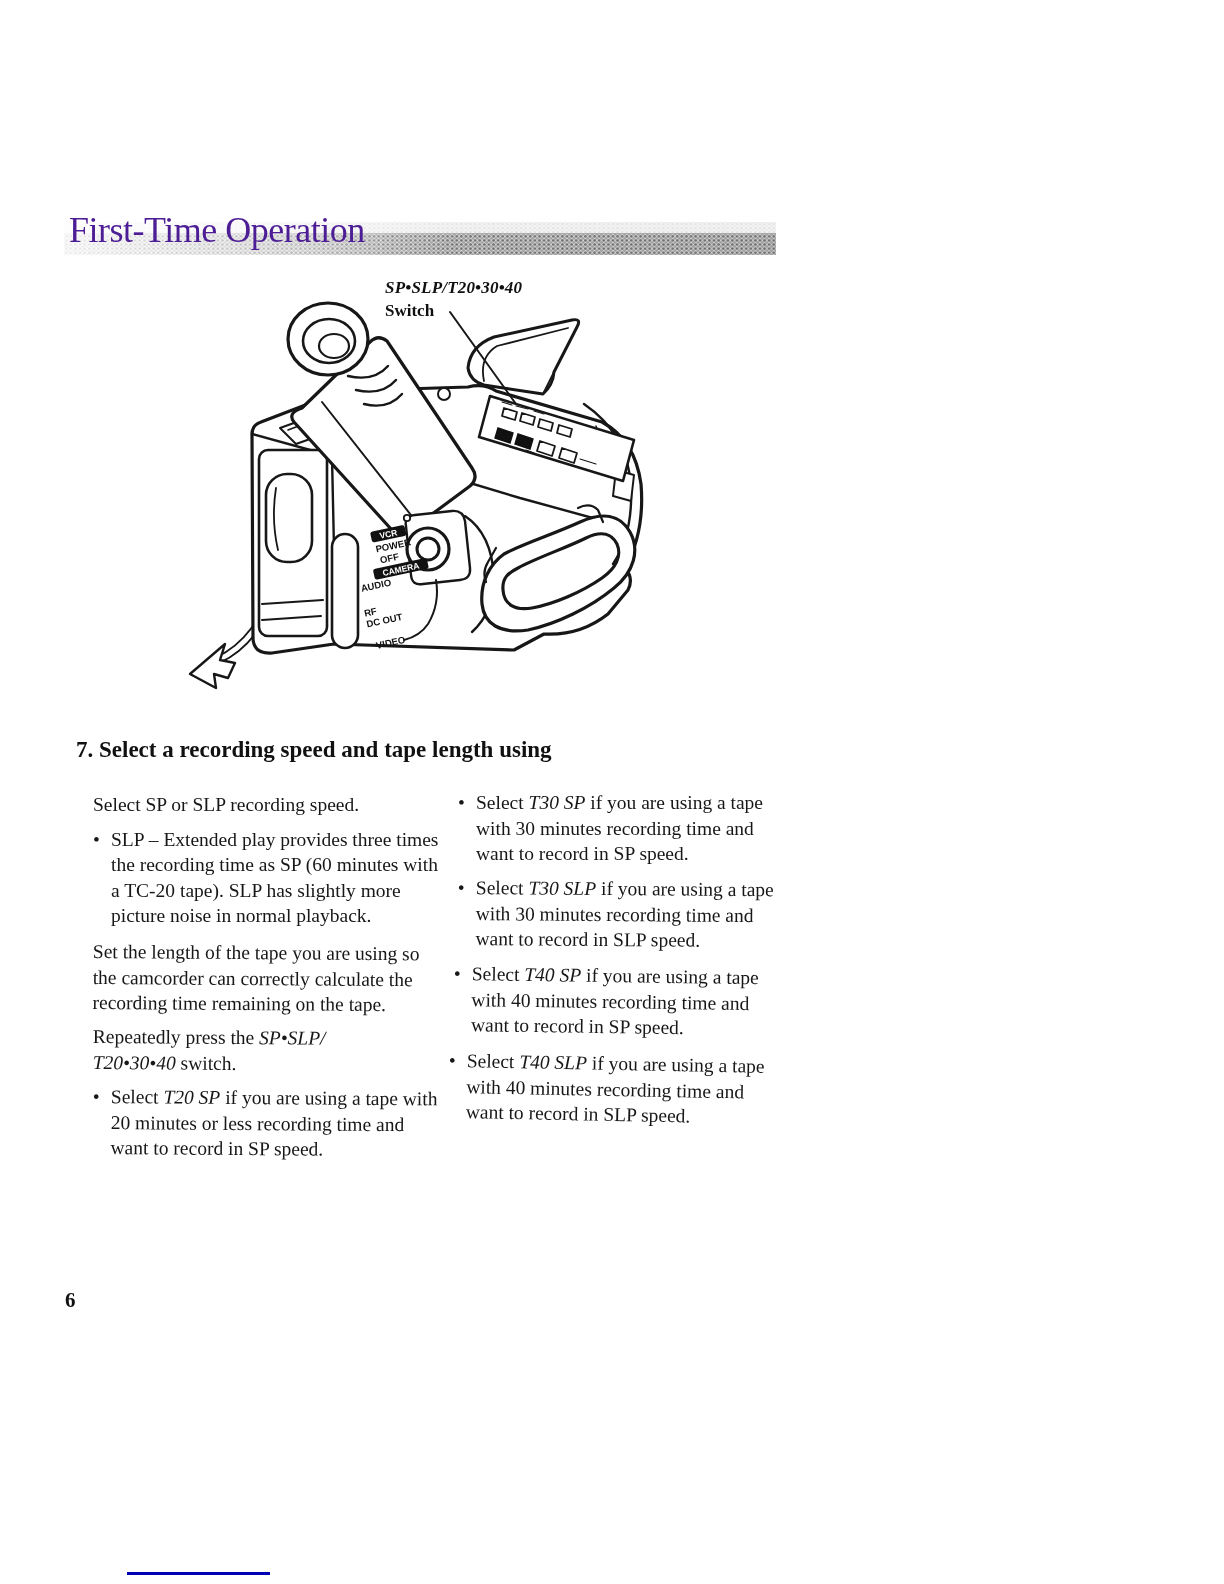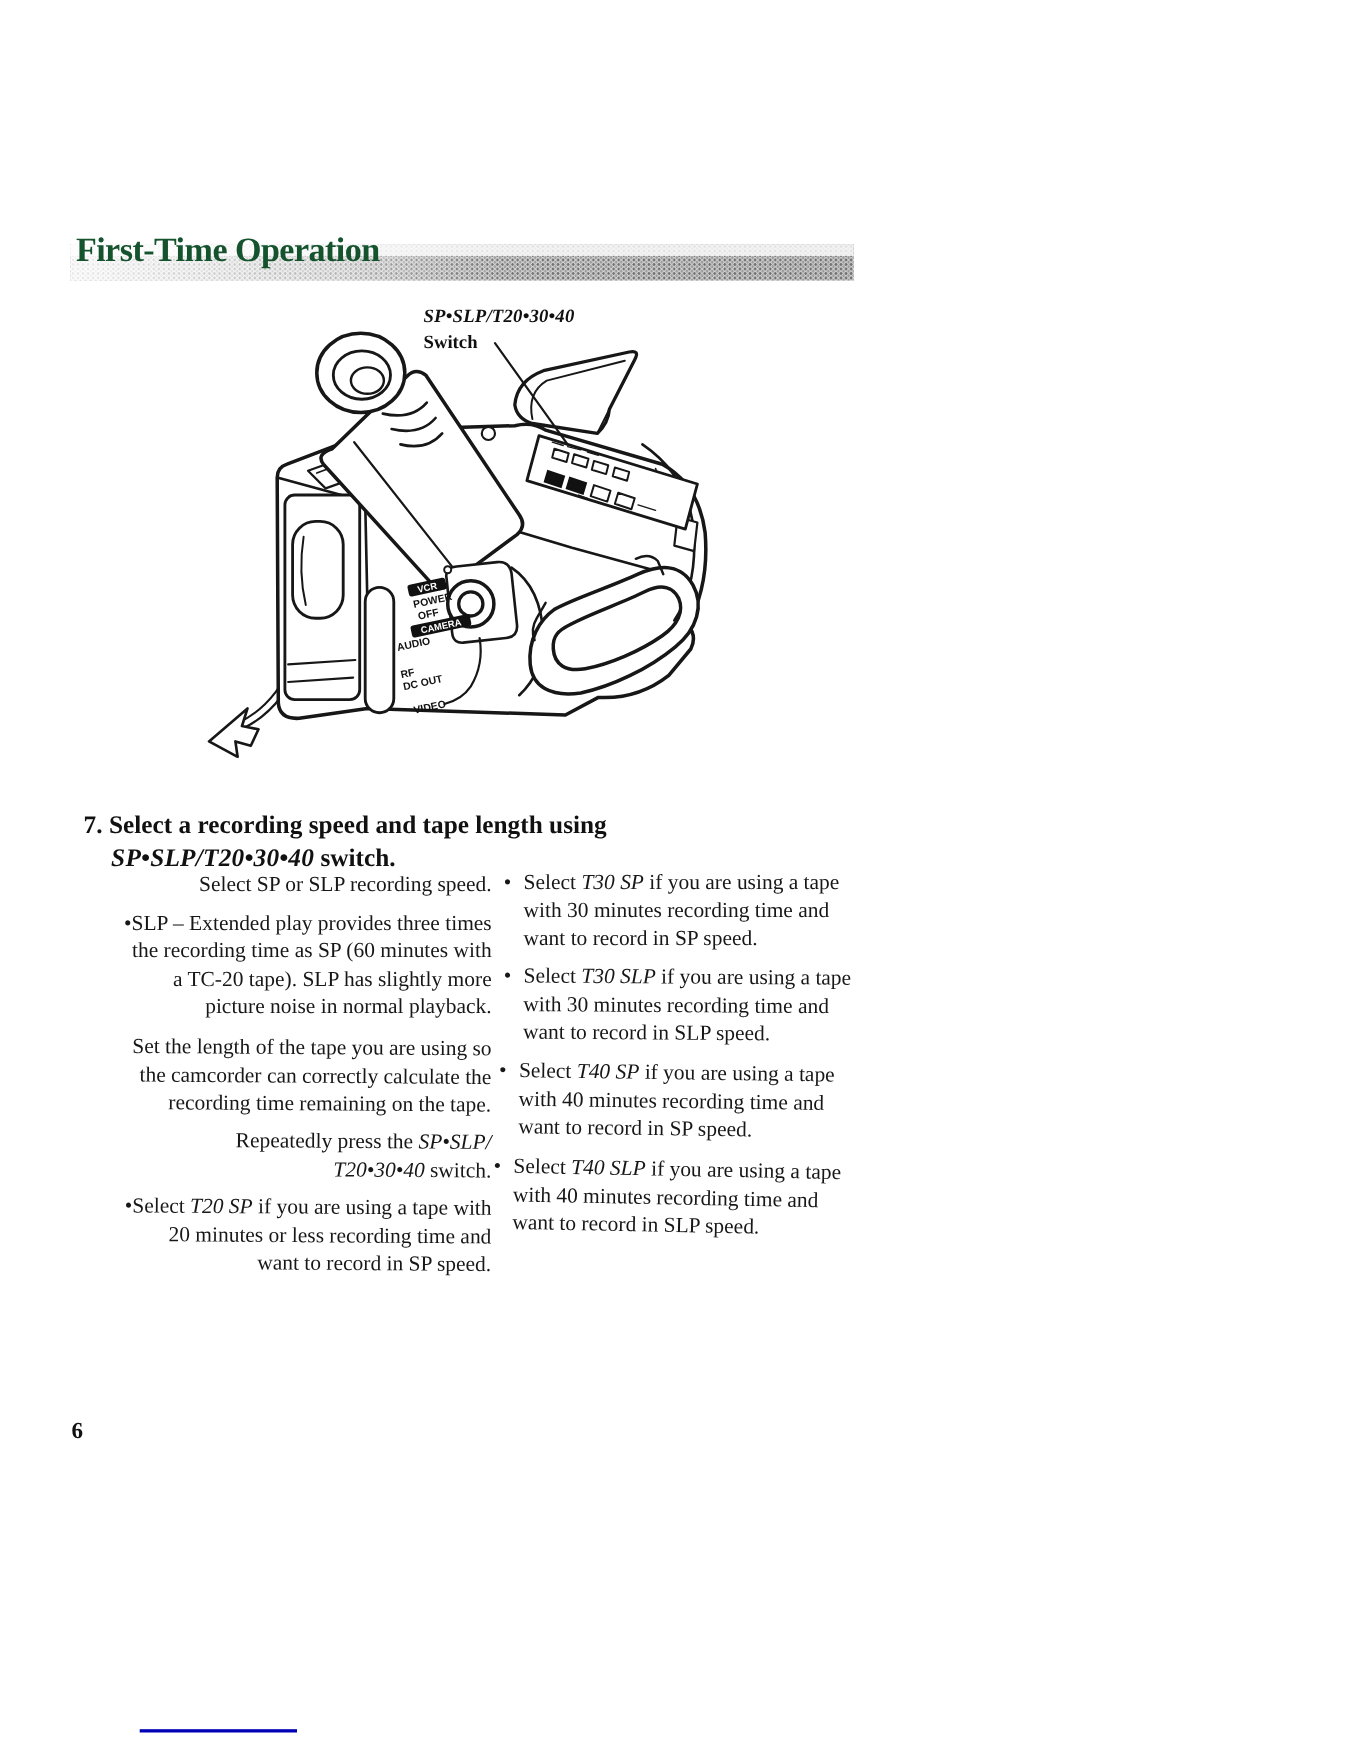--- a/index.html
+++ b/index.html
@@ -20,22 +20,22 @@
       linear-gradient(90deg, rgba(190,190,190,.25), rgba(140,140,140,.5) 45%, rgba(125,125,125,.55));
   }
   .halftone-fade {
     left:64px; top:222px; width:712px; height:33px;
     background:
       linear-gradient(180deg, rgba(255,255,255,.85) 0 32%, rgba(255,255,255,.25) 32% 100%),
       linear-gradient(90deg, rgba(255,255,255,.85) 0%, rgba(255,255,255,.45) 35%, rgba(255,255,255,0) 55%);
   }
   .page-title {
     left:69px; top:209px;
-    font-size:31px; font-weight:bold; letter-spacing:-0.5px;
-    color:#14532d; white-space:nowrap;
+    font-size:36px; font-weight:normal; letter-spacing:-0.5px;
+    color:#4c1d95; white-space:nowrap;
   }
 
   
   .figure-wrap { left:182px; top:282px; width:480px; height:412px; }
   .callout {
     left:385px; top:276px; font-size:17px; line-height:23px;
     font-weight:bold; color:#101010;
   }
   .callout .l1 { font-style:italic; letter-spacing:0.2px; }
   svg .ln { fill:none; stroke:#171717; stroke-linecap:round; stroke-linejoin:round; }
@@ -43,21 +43,21 @@
 
   
   .step-head {
     left:76px; top:735px; width:760px;
     font-size:23px; font-weight:bold; line-height:30px; color:#111;
   }
   .step-head .line2 { margin-left:25px; }
   .step-head .em { font-style:italic; letter-spacing:0.2px; }
 
   .col { font-size:19.5px; line-height:25.5px; color:#171717; }
-  .col-left  { left:93px;  top:792px; width:354px;text-align:right; }
+  .col-left  { left:93px;  top:792px; width:354px; }
   .col-right { left:458px; top:790px; width:332px; }
 
   .para { margin:0 0 9px 0; }
   .bullet { padding-left:18px; text-indent:-18px; margin:0 0 8px 0; }
   .bullet .bm { display:inline-block; width:18px; text-indent:0; }
   .em-i { font-style:italic; }
 
   .tilt-s { transform:rotate(0.4deg); transform-origin:left top; }
   .tilt-m { transform:rotate(0.8deg) translateX(-4px); transform-origin:left top; }
   .tilt-l { transform:rotate(1.1deg) translateX(-9px); transform-origin:left top; }
@@ -167,23 +167,20 @@
 
   <path class="ln" stroke-width="2" d="M 268,30 L 334,122"></path>
 </svg>
 </div>
 
 <div class="abs step-head">
   <div class="line1">
     <span>7.</span>
     <span>Select a recording speed and tape length using</span>
   </div>
-  <div class="line2">
-    <span class="em">SP•SLP/T20•30•40</span><span> switch.</span>
-  </div>
 </div>
 
 <div class="abs col col-left">
   <div class="para">Select SP or SLP recording speed.</div>
 
 
   <div class="bullet" style="margin-bottom:10px;"><span class="bm">•</span><span>SLP – Extended play provides three times the recording time as SP (60 minutes with a TC-20 tape). SLP has slightly more picture noise in normal playback.</span></div>
 
   <div class="para tilt-s">Set the length of the tape you are using so the camcorder can correctly calculate the recording time remaining on the tape.</div>
 

